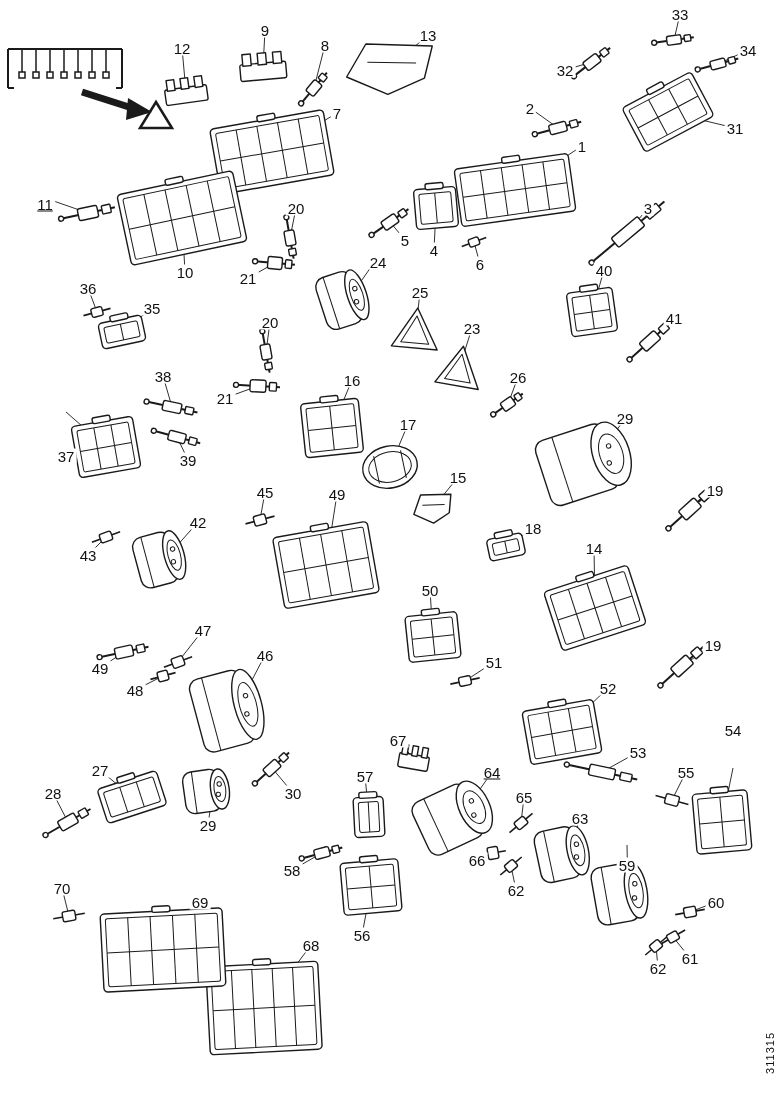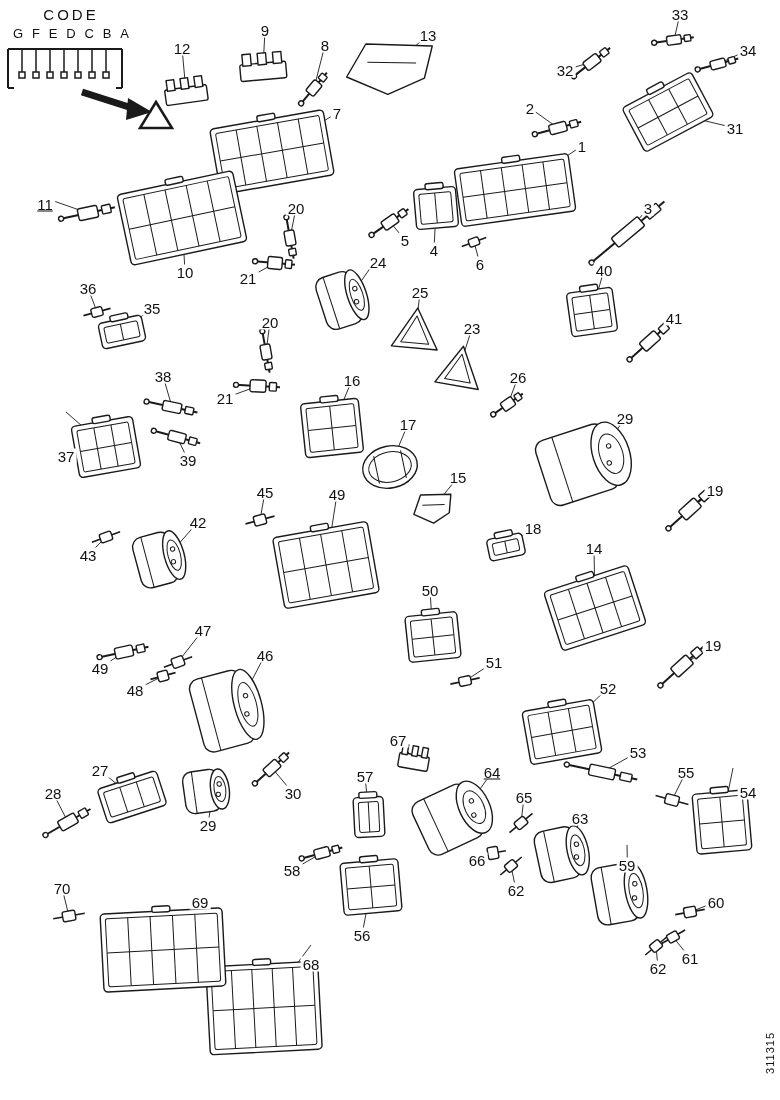--- a/index.html
+++ b/index.html
@@ -615,52 +615,40 @@
       <div class="callout" style="left: 265px; top: 492px;">45</div>
       <div class="callout" style="left: 265px; top: 655px;">46</div>
       <div class="callout" style="left: 203px; top: 630px;">47</div>
       <div class="callout" style="left: 135px; top: 690px;">48</div>
       <div class="callout" style="left: 337px; top: 494px;">49</div>
       <div class="callout" style="left: 100px; top: 668px;">49</div>
       <div class="callout" style="left: 430px; top: 590px;">50</div>
       <div class="callout" style="left: 494px; top: 662px;">51</div>
       <div class="callout" style="left: 608px; top: 688px;">52</div>
       <div class="callout" style="left: 638px; top: 752px;">53</div>
-      <div class="callout" style="left: 733px; top: 792px; margin-left: 15px;">54</div>
+      <div class="callout" style="left: 733px; top: 730px;">54</div>
       <div class="callout" style="left: 686px; top: 772px;">55</div>
       <div class="callout" style="left: 362px; top: 935px;">56</div>
       <div class="callout" style="left: 365px; top: 776px;">57</div>
       <div class="callout" style="left: 292px; top: 870px;">58</div>
       <div class="callout" style="left: 627px; top: 845px; margin-top: 20px;">59</div>
       <div class="callout" style="left: 716px; top: 902px;">60</div>
       <div class="callout" style="left: 690px; top: 958px;">61</div>
       <div class="callout" style="left: 516px; top: 890px;">62</div>
       <div class="callout" style="left: 658px; top: 968px;">62</div>
       <div class="callout" style="left: 580px; top: 818px;">63</div>
       <div class="callout" style="left: 492px; top: 772px; text-decoration: underline;">64</div>
       <div class="callout" style="left: 524px; top: 797px;">65</div>
       <div class="callout" style="left: 477px; top: 860px;">66</div>
       <div class="callout" style="left: 398px; top: 740px;">67</div>
-      <div class="callout" style="left: 311px; top: 945px; margin-top: 19px;">68</div>
+      <div class="callout" style="left: 311px; top: 945px;">68</div>
       <div class="callout" style="left: 200px; top: 902px;">69</div>
       <div class="callout" style="left: 62px; top: 888px;">70</div>
     </div>
 
-  <div id="legend">
-    <div class="title">CODE</div>
-    <div class="letters" id="legend-letters">
-        <span>G</span>
-        <span>F</span>
-        <span>E</span>
-        <span>D</span>
-        <span>C</span>
-        <span>B</span>
-        <span>A</span>
-      </div>
-  </div>
   <svg id="legend-art" width="190" height="95" viewBox="0 0 190 95">
     <g stroke="#1a1a1a" fill="none" stroke-width="2">
       <path d="M4 3 H118"></path>
       <path d="M4 3 V42"></path>
       <path d="M118 3 V42"></path>
       <path d="M4 42 H10 M112 42 H118"></path>
       <g stroke-width="1.5">
         <path d="M18 3 V26"></path>
           <path d="M32 3 V26"></path>
           <path d="M46 3 V26"></path>

